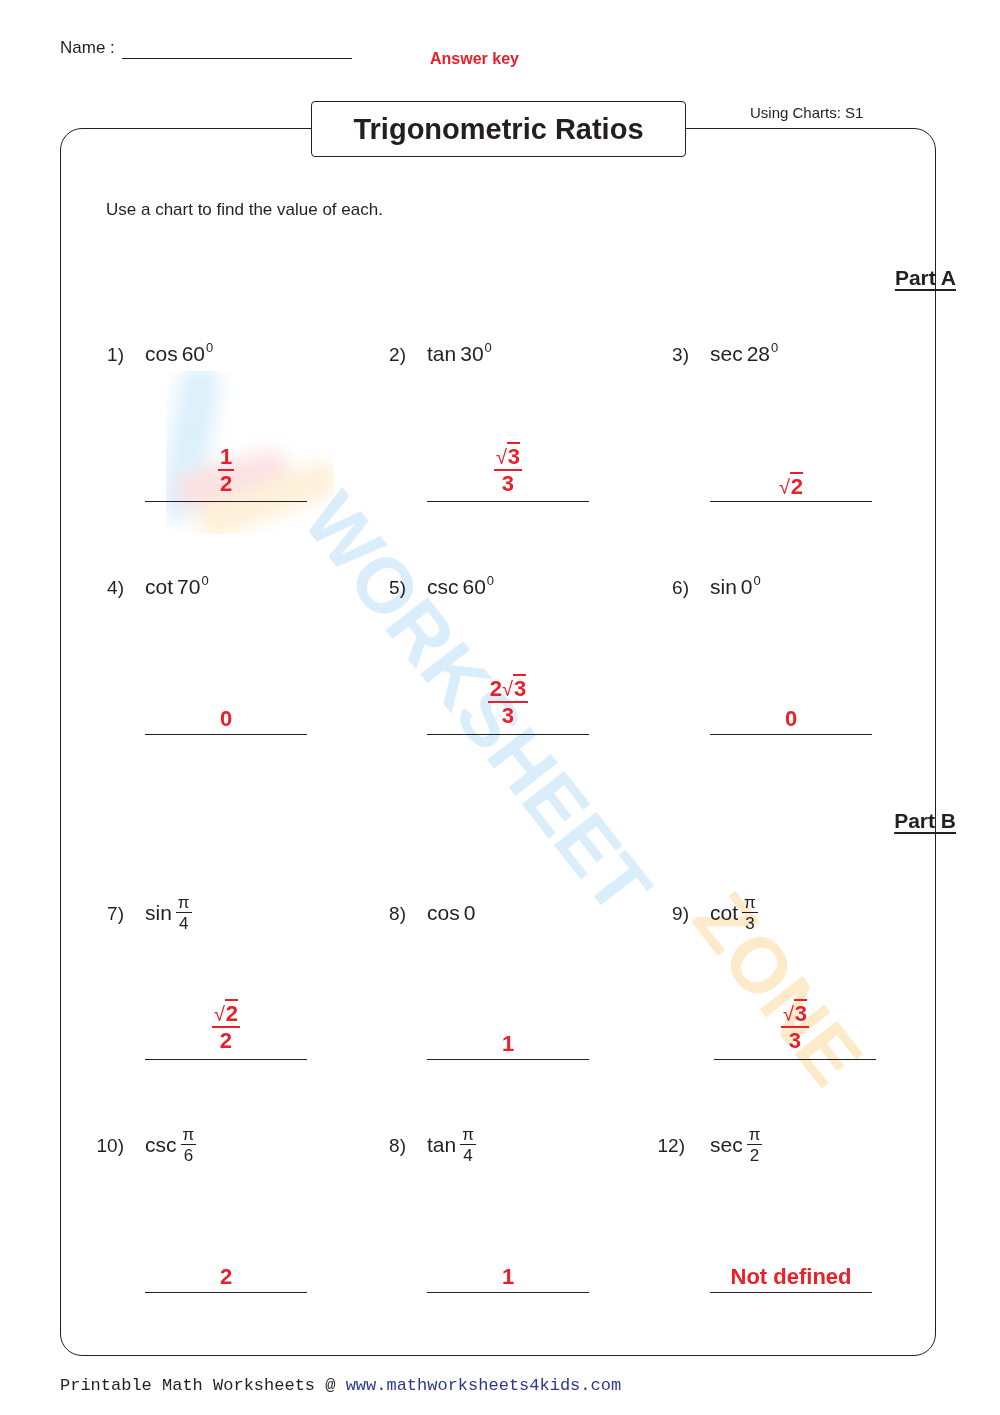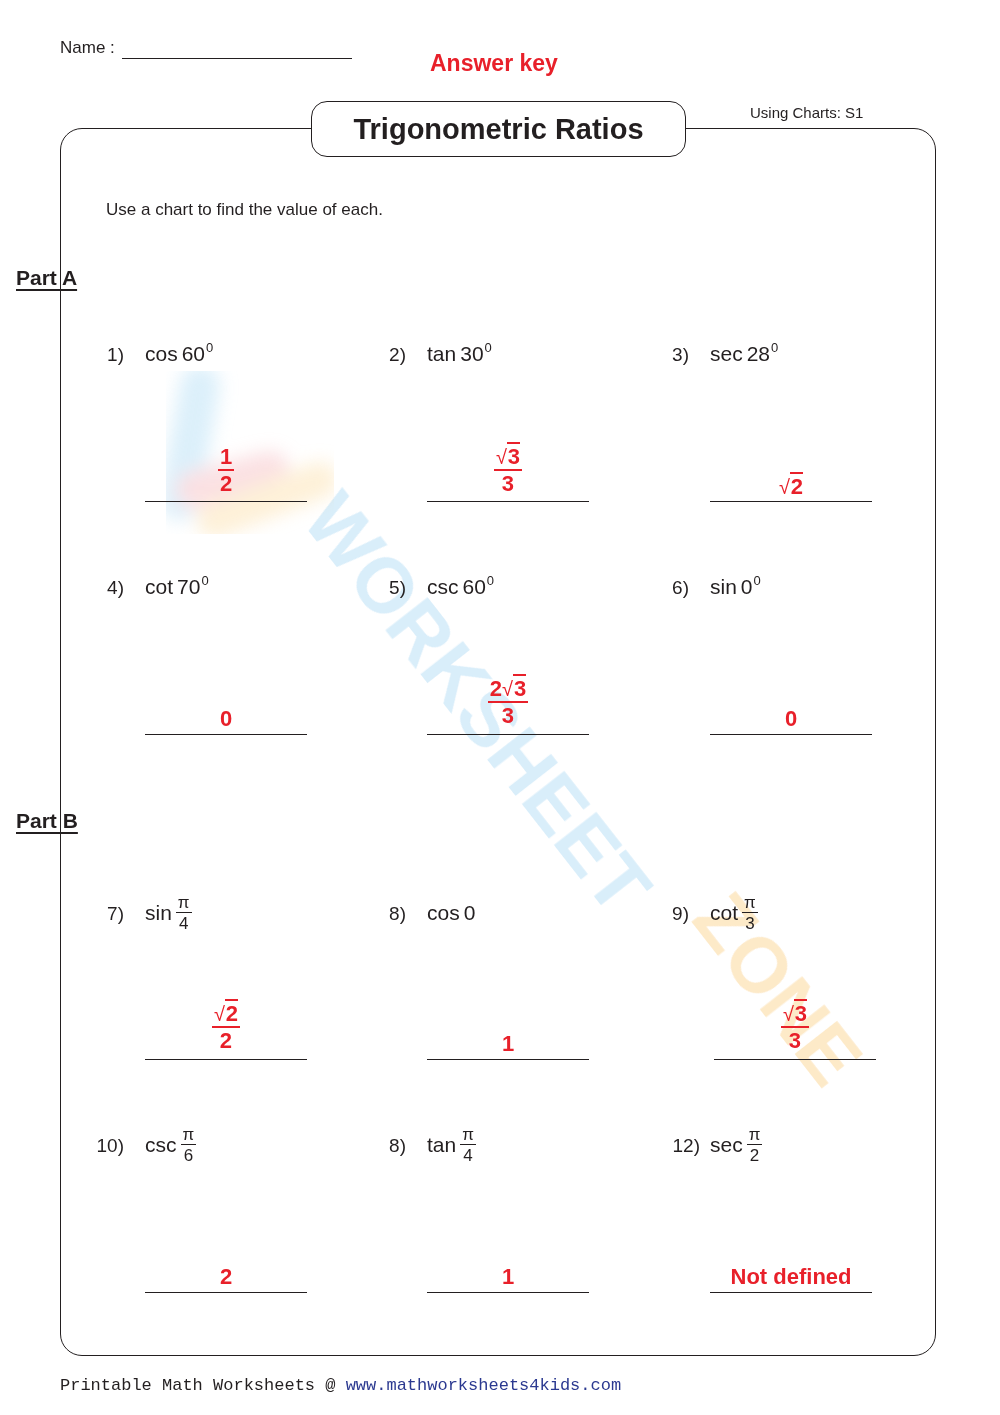--- a/index.html
+++ b/index.html
@@ -1,26 +1,26 @@
 <!DOCTYPE html>
 <html><head>
 <meta charset="utf-8">
 <style>
   html, body { margin:0; padding:0; background:#fff; }
   body { width:1000px; height:1415px; position:relative; overflow:hidden;
          font-family:"Liberation Sans", sans-serif; color:#231f20; }
   .abs { position:absolute; }
   .name-label { left:60px; top:38px; font-size:17px; }
   .name-line { left:122px; top:58px; width:230px; height:0; border-top:1.5px solid #231f20; }
-  .answer-key { left:430px; top:50px; font-size:23px; font-weight:bold; color:#e8202a;text-align:right; }
+  .answer-key { left:430px; top:50px; font-size:16px; font-weight:bold; color:#e8202a;text-align:right; }
   .frame { left:60px; top:128px; width:876px; height:1228px; border:1.6px solid #231f20; border-radius:22px; box-sizing:border-box; }
-  .title-pill { left:311px; top:101px; width:375px; height:56px; background:#fff; border:1.6px solid #231f20; border-radius:16px; box-sizing:border-box; display:flex; align-items:center; justify-content:center; font-size:29px; font-weight:bold; }
+  .title-pill { left:311px; top:101px; width:375px; height:56px; background:#fff; border:1.6px solid #231f20; border-radius:4px; box-sizing:border-box; display:flex; align-items:center; justify-content:center; font-size:29px; font-weight:bold; }
   .using-charts { left:750px; top:104px; font-size:15px; }
   .instructions { left:106px; top:200px; font-size:17px; }
-  .part-heading { font-size:21px; font-weight:bold; text-decoration:underline; text-underline-offset:4px; width:956px; left:0; text-align:left;margin-left:16px; }
+  .part-heading { font-size:21px; font-weight:bold; text-decoration:underline; text-underline-offset:4px; width:956px; left:0; text-align:right; }
   .q-num { font-size:19px; text-align:right; width:40px; }
   .q-text { font-size:21px; display:flex; align-items:center; gap:4px; }
   .sup { font-size:13px; position:relative; top:-9px; margin-left:1px; }
   .frac-small { display:inline-flex; flex-direction:column; align-items:center; font-size:17px; line-height:1; }
   .frac-small .num { border-bottom:1.3px solid #231f20; padding:0 2px 1px; }
   .frac-small .den { padding-top:2px; }
   .ans-line { width:162px; height:0; border-top:1.8px solid #231f20; }
   .ans { color:#e8202a; font-weight:bold; font-size:22px; text-align:center; width:162px; display:flex; justify-content:center; align-items:flex-end; }
   .ans-frac { display:inline-flex; flex-direction:column; align-items:center; line-height:1; }
   .ans-frac .num { border-bottom:2px solid #e8202a; padding:0 2px 1px; }
@@ -185,21 +185,21 @@
 <div class="abs q-text" style="left:427px;top:1126px">
   <span>tan</span>
   <span class="frac-small">
       <span class="num">π</span>
       <span class="den">4</span>
     </span>
 </div>
 <div class="abs ans" style="left:427px;top:1264px">1</div>
 <div class="abs ans-line" style="left:427px;top:1292px"></div>
 
-<div class="abs q-num" style="left:660px;top:1135px">12)</div>
+<div class="abs q-num" style="left:645px;top:1135px">12)</div>
 <div class="abs q-text" style="left:710px;top:1126px">
   <span>sec</span>
   <span class="frac-small">
       <span class="num">π</span>
       <span class="den">2</span>
     </span>
 </div>
 <div class="abs ans" style="left:710px;top:1264px">Not defined</div>
 <div class="abs ans-line" style="left:710px;top:1292px"></div>
 

